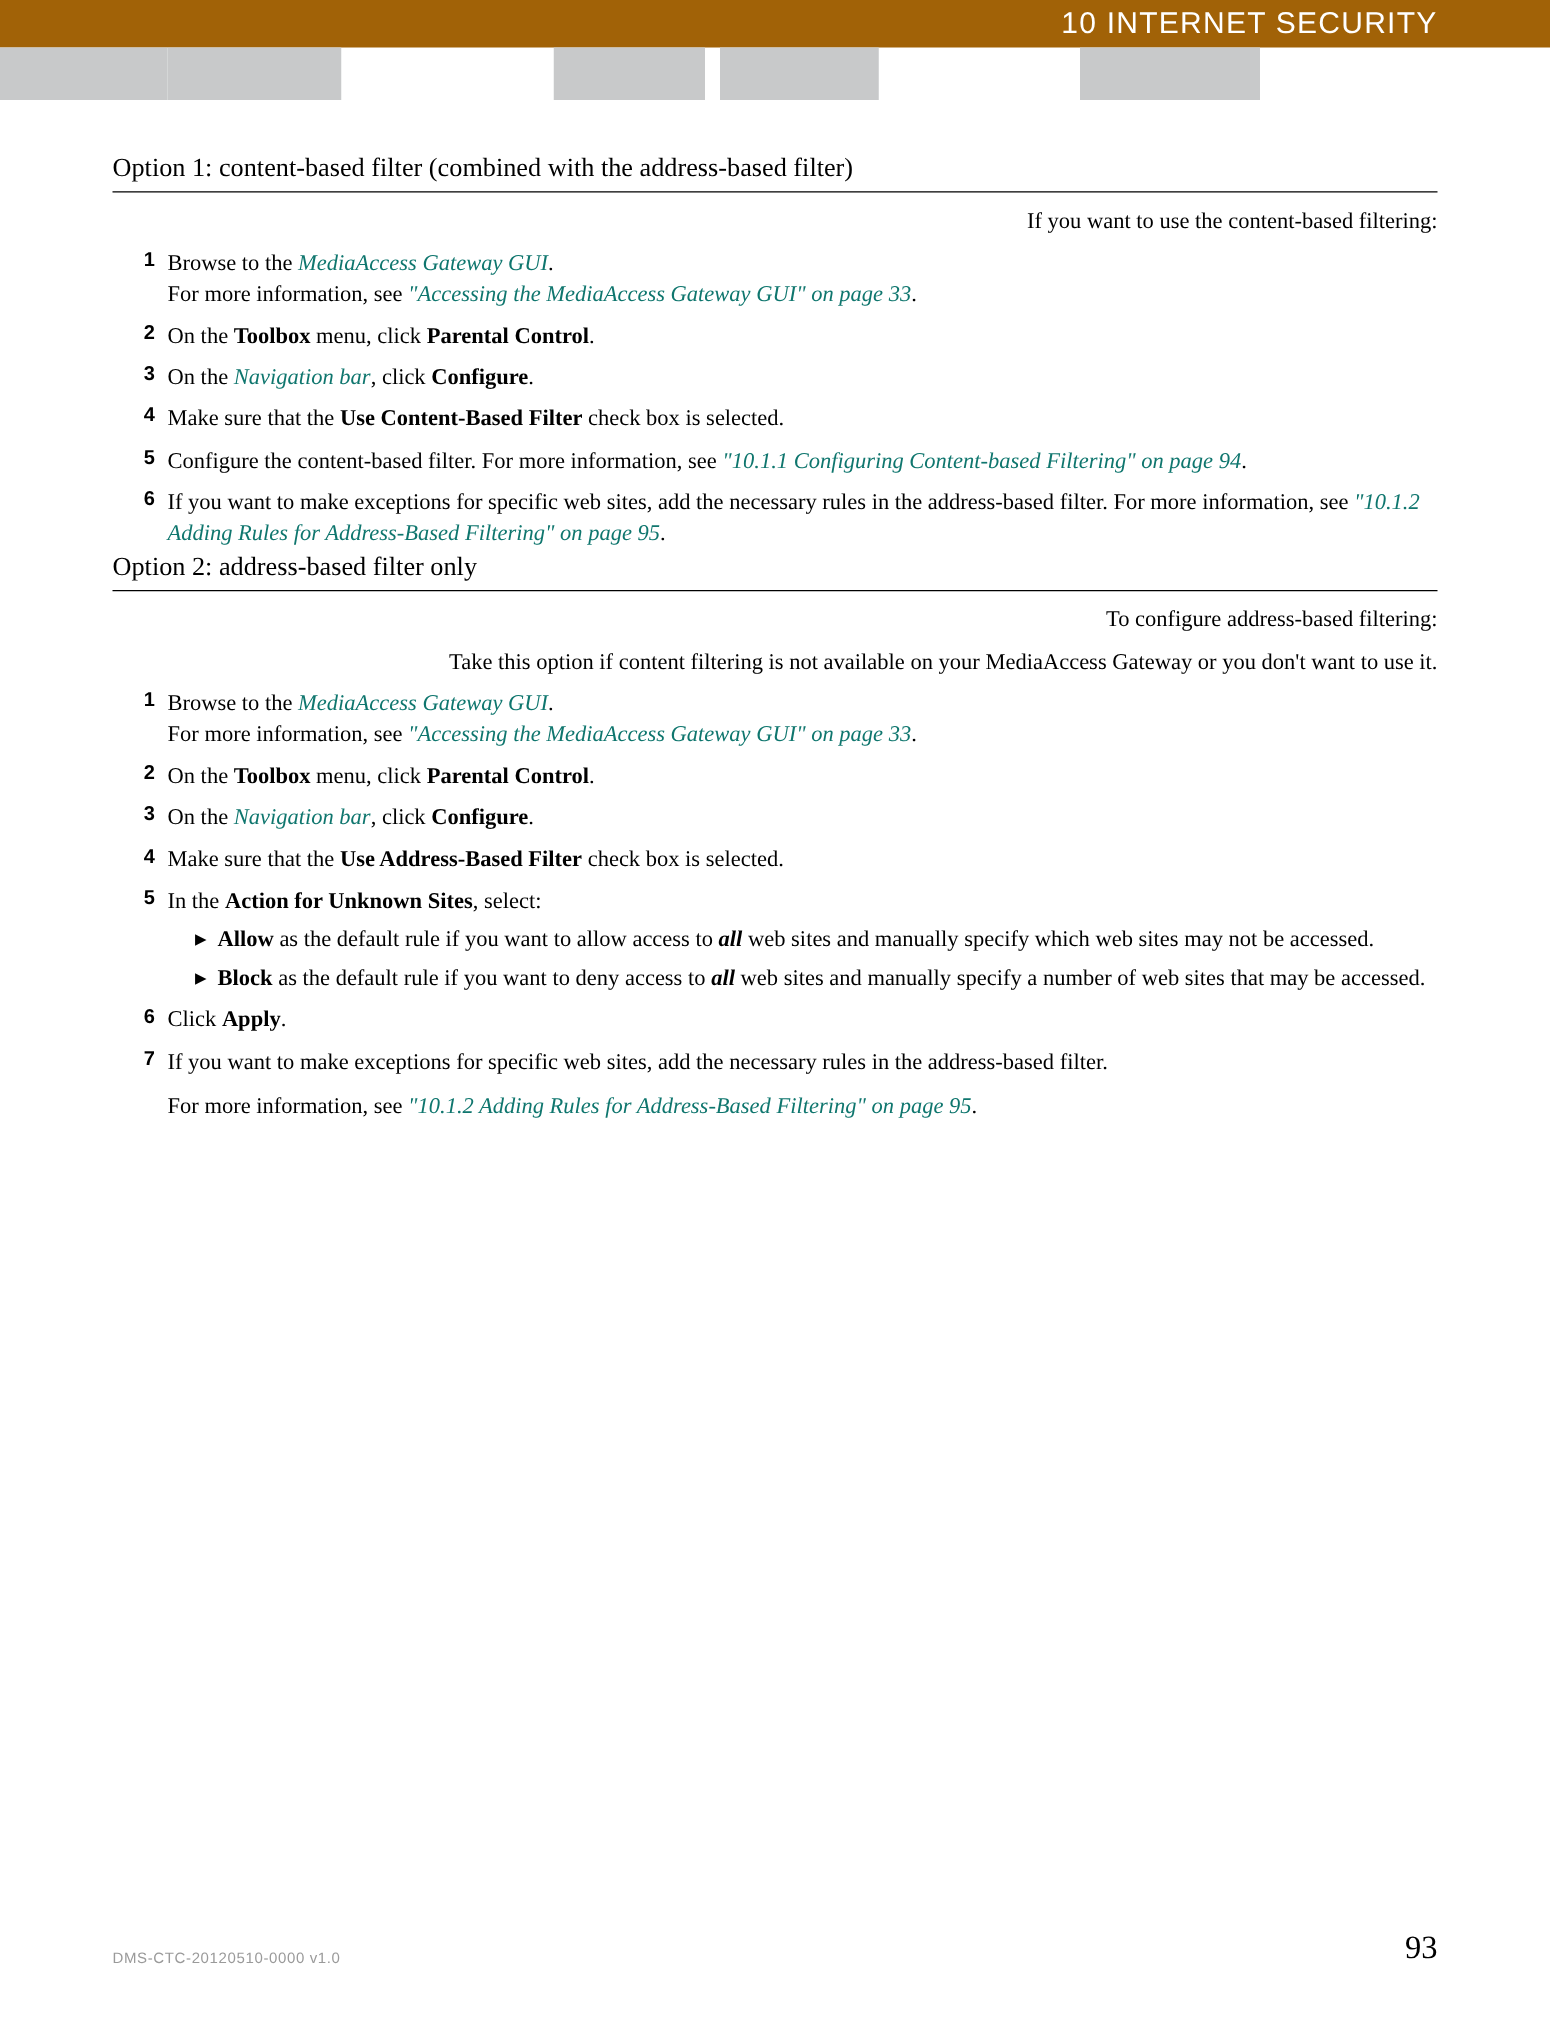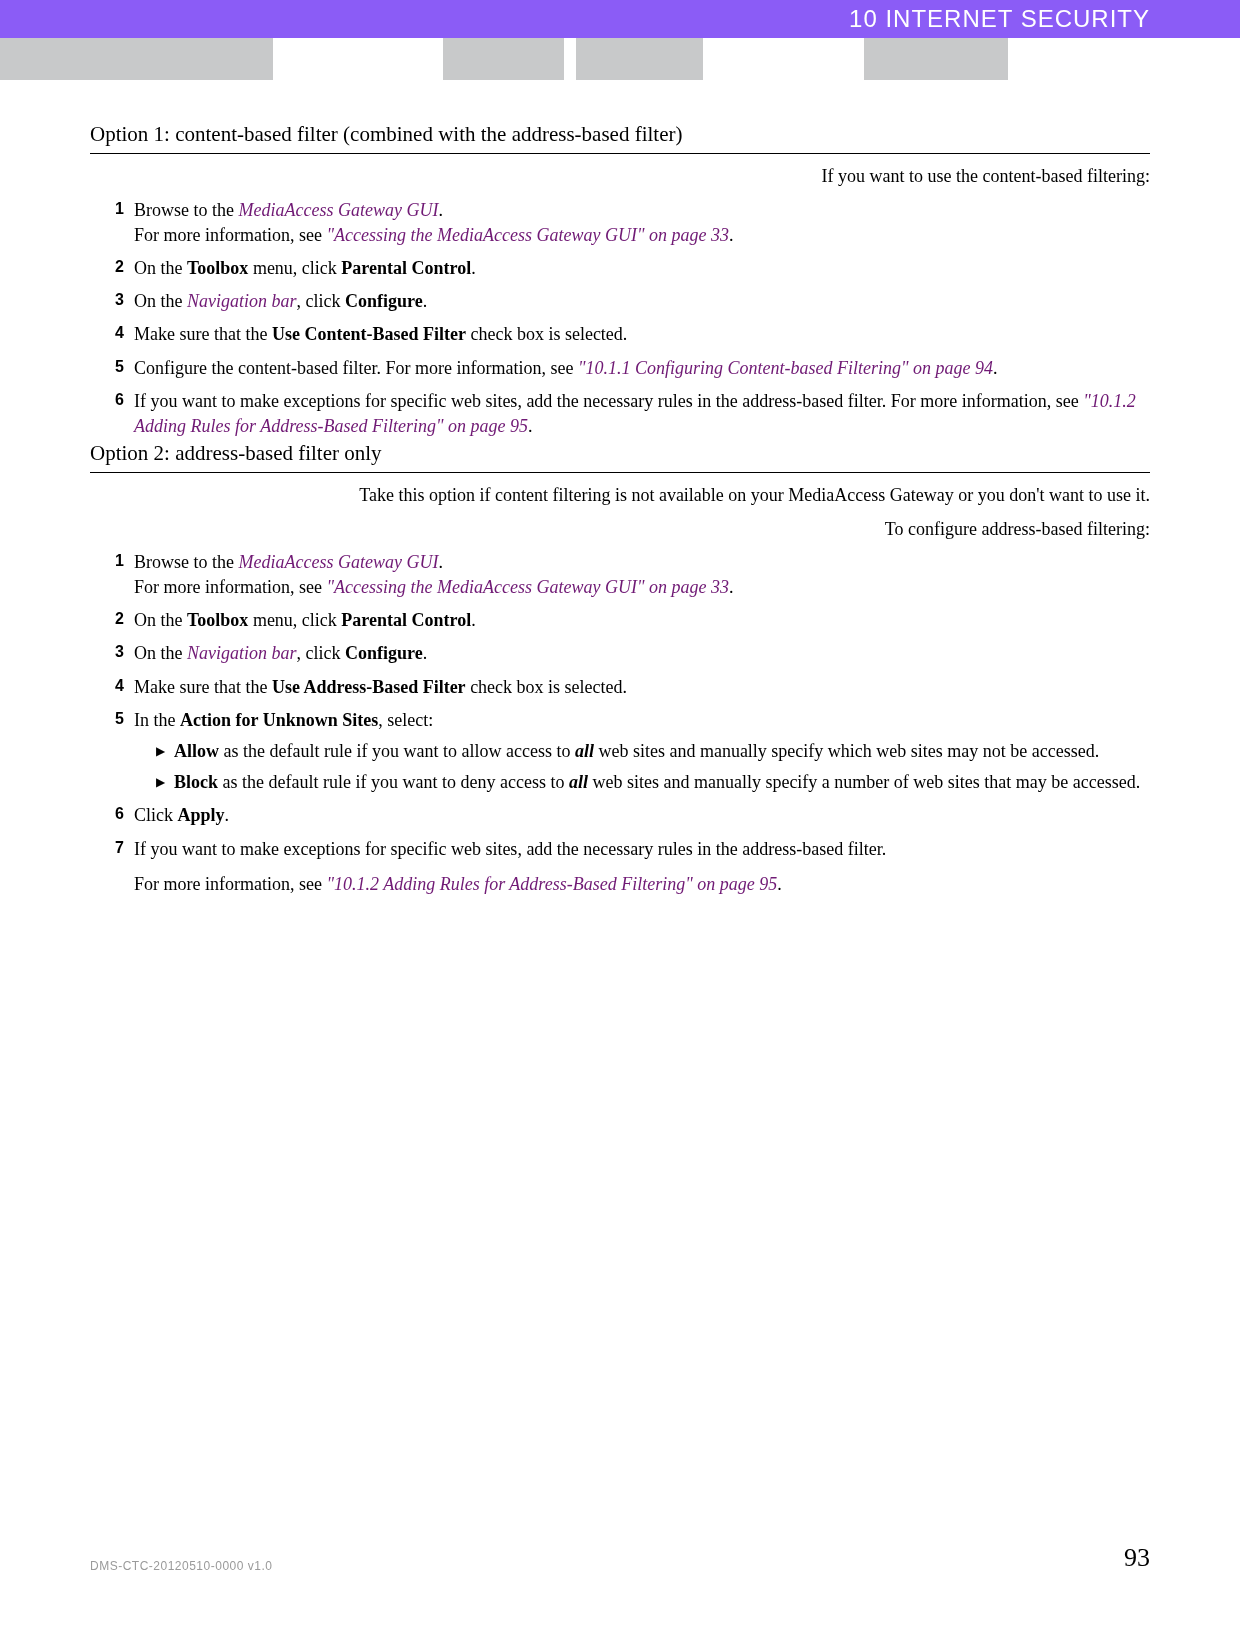--- a/index.html
+++ b/index.html
@@ -5,21 +5,21 @@
     * { margin: 0; padding: 0; box-sizing: border-box; }
     body {
       font-family: Georgia, 'Times New Roman', serif;
       width: 1240px;
       height: 1625px;
       background: #fff;
       position: relative;
       color: #000;
     }
     .header-bar {
-      background: #8b5cf6;
+      background: #a16207;
       height: 38px;
       display: flex;
       justify-content: flex-end;
       align-items: center;
       padding-right: 90px;
     }
     .header-title {
       color: #fff;
       font-family: 'Helvetica Neue', Arial, sans-serif;
       font-weight: 300;
@@ -73,21 +73,21 @@
       text-align: right;
       padding-right: 10px;
       font-family: 'Helvetica Neue', Arial, sans-serif;
       font-size: 16px;
     }
     .numitem .body {
       flex: 1;
     }
     .bold { font-weight: bold; }
     .link {
-      color: #701a75;
+      color: #0f766e;
       font-style: italic;
     }
     .sublist {
       margin-left: 22px;
     }
     .subitem {
       display: flex;
       margin-top: 6px;
     }
     .tri {
@@ -175,22 +175,22 @@
     </div>
     <div class="numitem">
       <div class="num">6</div>
       <div class="body">
         <span>If you want to make exceptions for specific web sites, add the necessary rules in the address-based filter. For more information, see </span><span class="link">"10.1.2 Adding Rules for Address-Based Filtering" on page 95</span><span>.</span>
       </div>
     </div>
   </div>
 
   <div class="section-heading">Option 2: address-based filter only</div>
+  <div class="intro">To configure address-based filtering:</div>
   <div class="intro">Take this option if content filtering is not available on your MediaAccess Gateway or you don't want to use it.</div>
-  <div class="intro">To configure address-based filtering:</div>
 
   <div class="numlist">
     <div class="numitem">
       <div class="num">1</div>
       <div class="body">
         <span>Browse to the </span><span class="link">MediaAccess Gateway GUI</span><span>.</span><br>
         <span>For more information, see </span><span class="link">"Accessing the MediaAccess Gateway GUI" on page 33</span><span>.</span>
       </div>
     </div>
     <div class="numitem">

